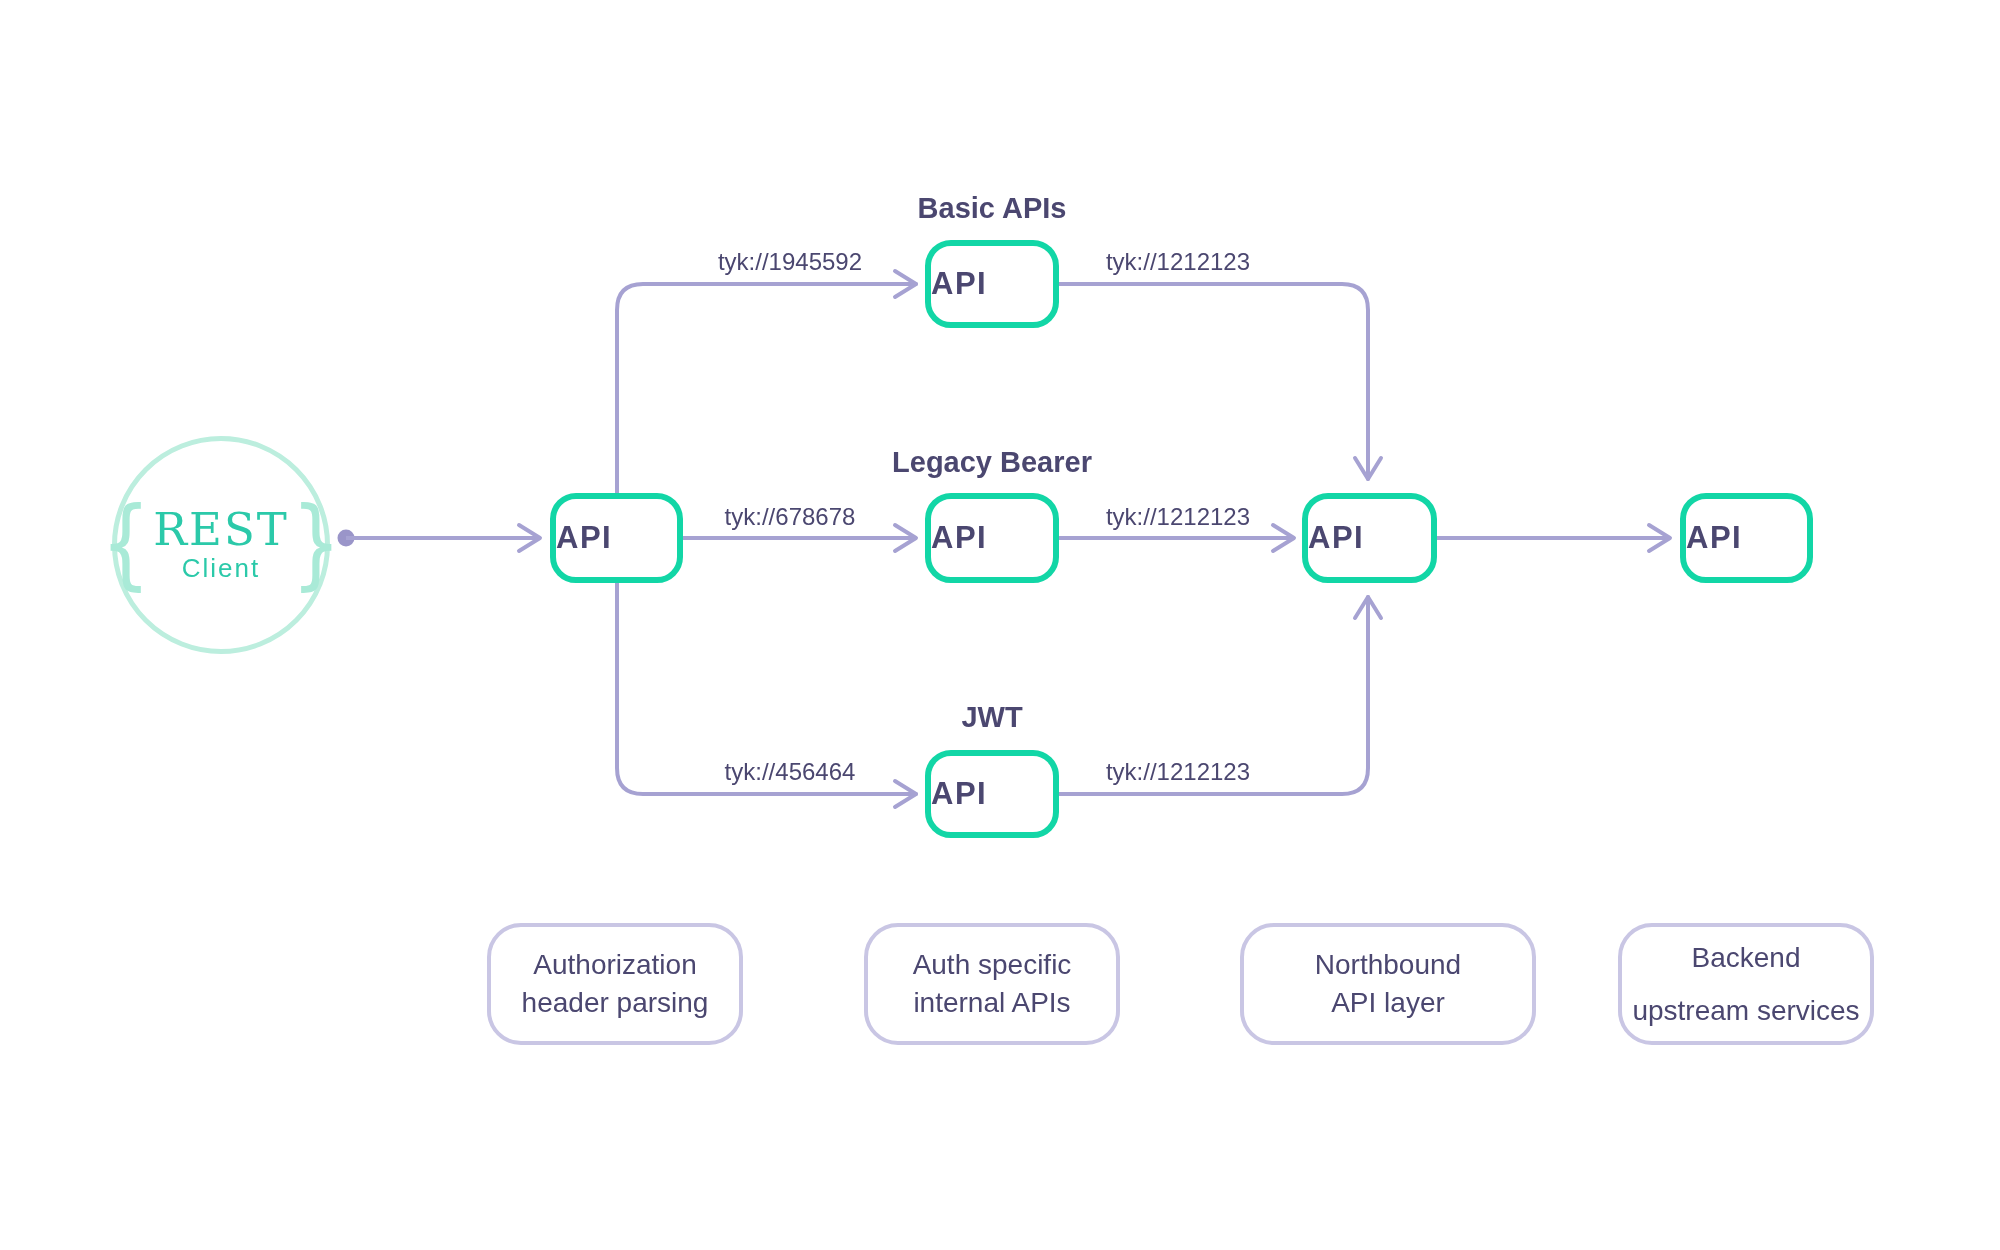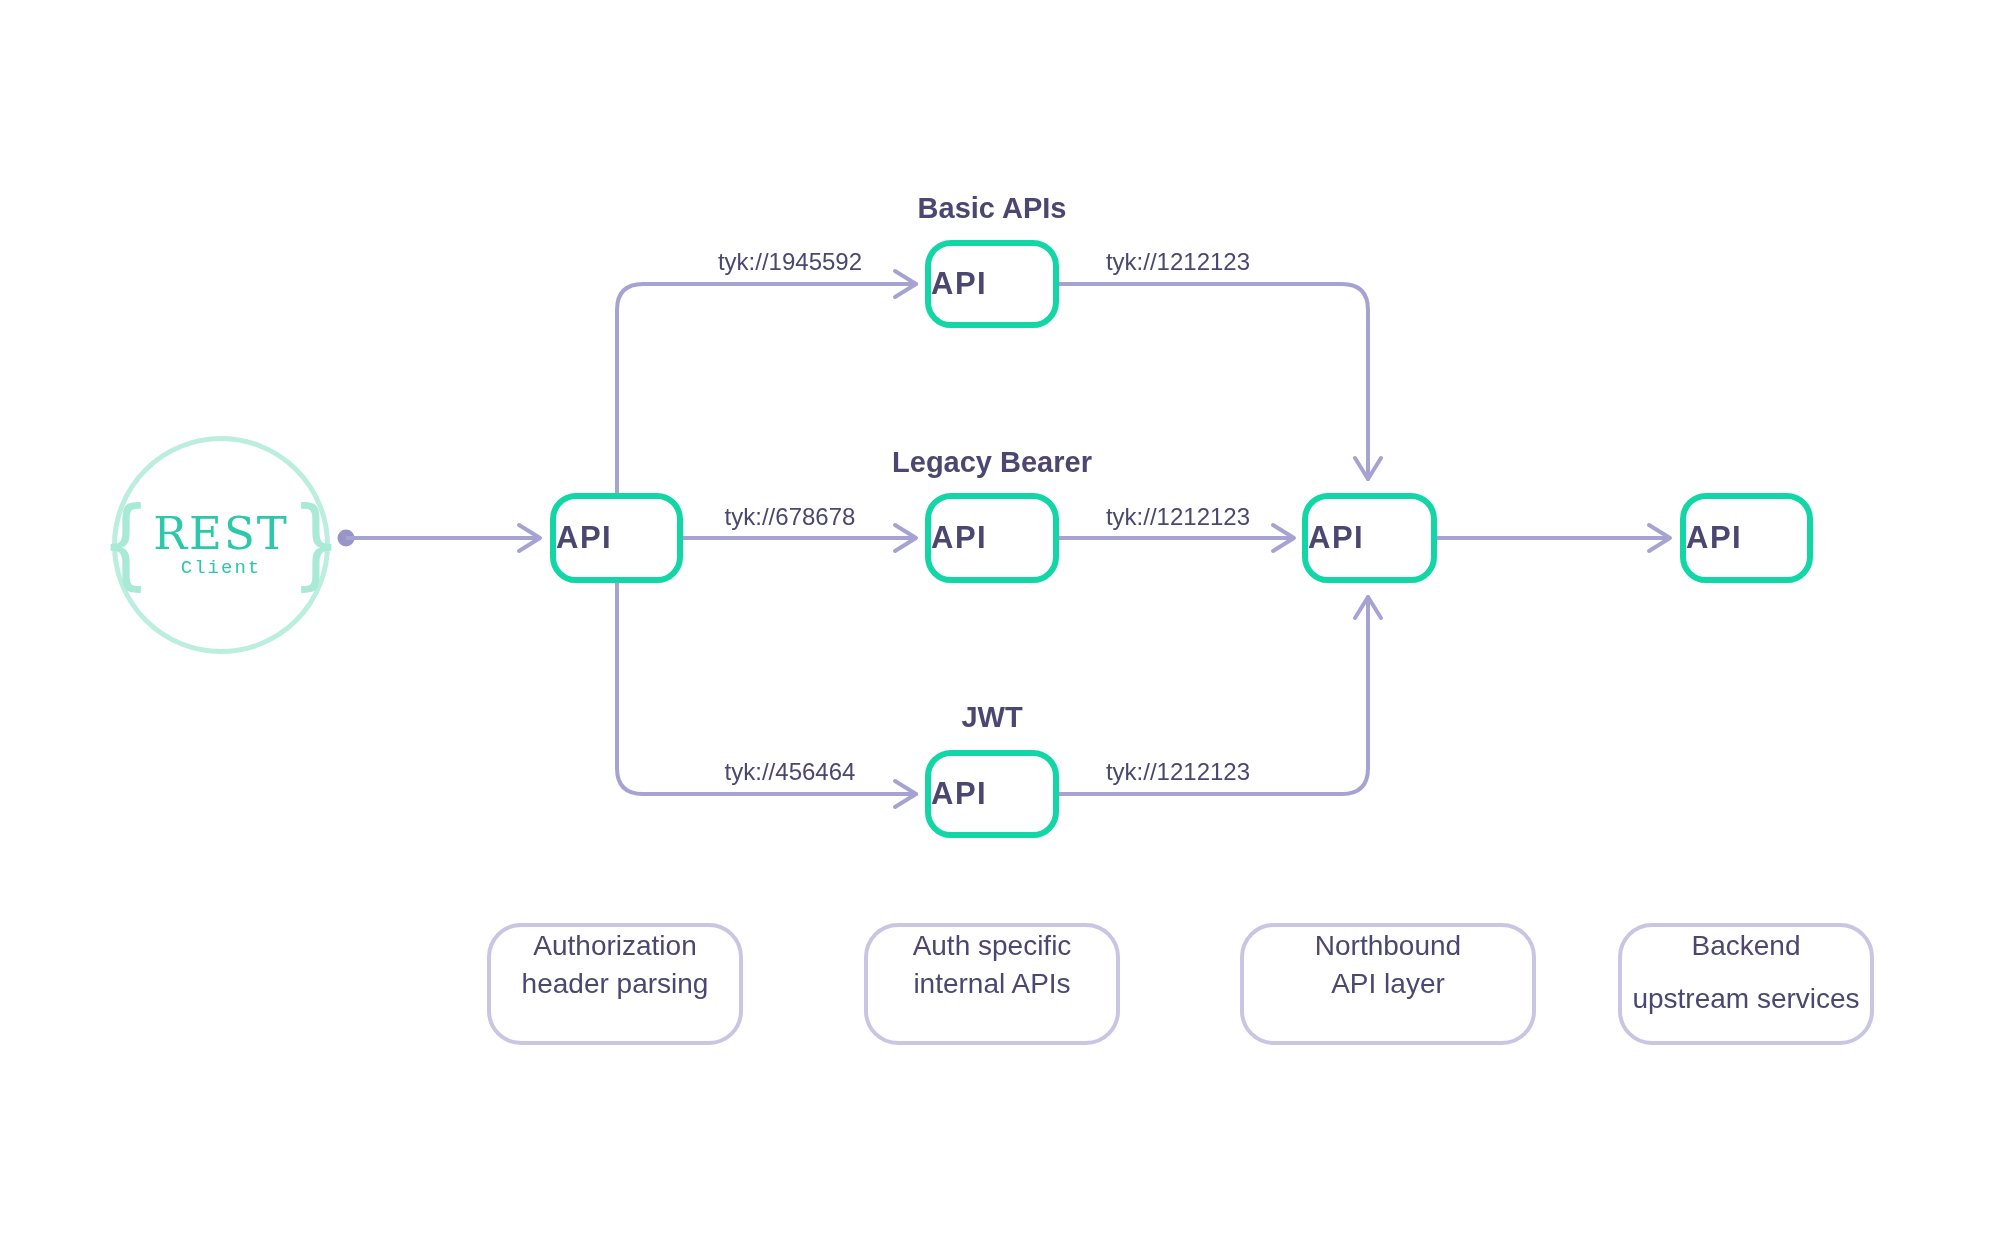--- a/index.html
+++ b/index.html
@@ -40,37 +40,37 @@
     font-family:"DejaVu Sans Mono", monospace; font-size:78px; font-weight:400;
     color:var(--logo-brace-mint); transform:scaleY(1.25); line-height:1;
     position:relative; top:-2px;
   }
   .client-text { display:flex; flex-direction:column; align-items:center;text-align:center; }
   .client-title {
     font-family:"DejaVu Serif", serif; font-size:45px; letter-spacing:2px;
     color:var(--logo-text-teal); line-height:1.05;
   }
   .client-subtitle {
-    font-family:Liberation Mono, monospace; font-size:19px; letter-spacing:2px;
+    font-family:Liberation Sans, sans-serif; font-size:26px; letter-spacing:2px;
     color:var(--logo-text-teal); line-height:1.2;
   }
 
   .row-title {
     position:absolute; transform:translate(-50%,-50%); white-space:nowrap;
     font-size:29px; font-weight:bold; color:var(--text-dark);
   }
   .edge-label {
     position:absolute; transform:translate(-50%,-50%); white-space:nowrap;
     font-size:24px; color:var(--text-dark);
   }
 
   .footnote {
     position:absolute; background:#fff;
     border:4px solid var(--footnote-border); border-radius:34px;
-    display:flex; flex-direction:column; align-items:center; justify-content:flex-start;
+    display:flex; flex-direction:column; align-items:center; justify-content:center;
     font-size:28px; line-height:38px; color:var(--text-dark); text-align:center;
   }
 </style>
 </head>
 <body>
 
 <div class="canvas">
 
   <svg class="connector-layer" width="2000" height="1250" viewBox="0 0 2000 1250">
     <defs>

